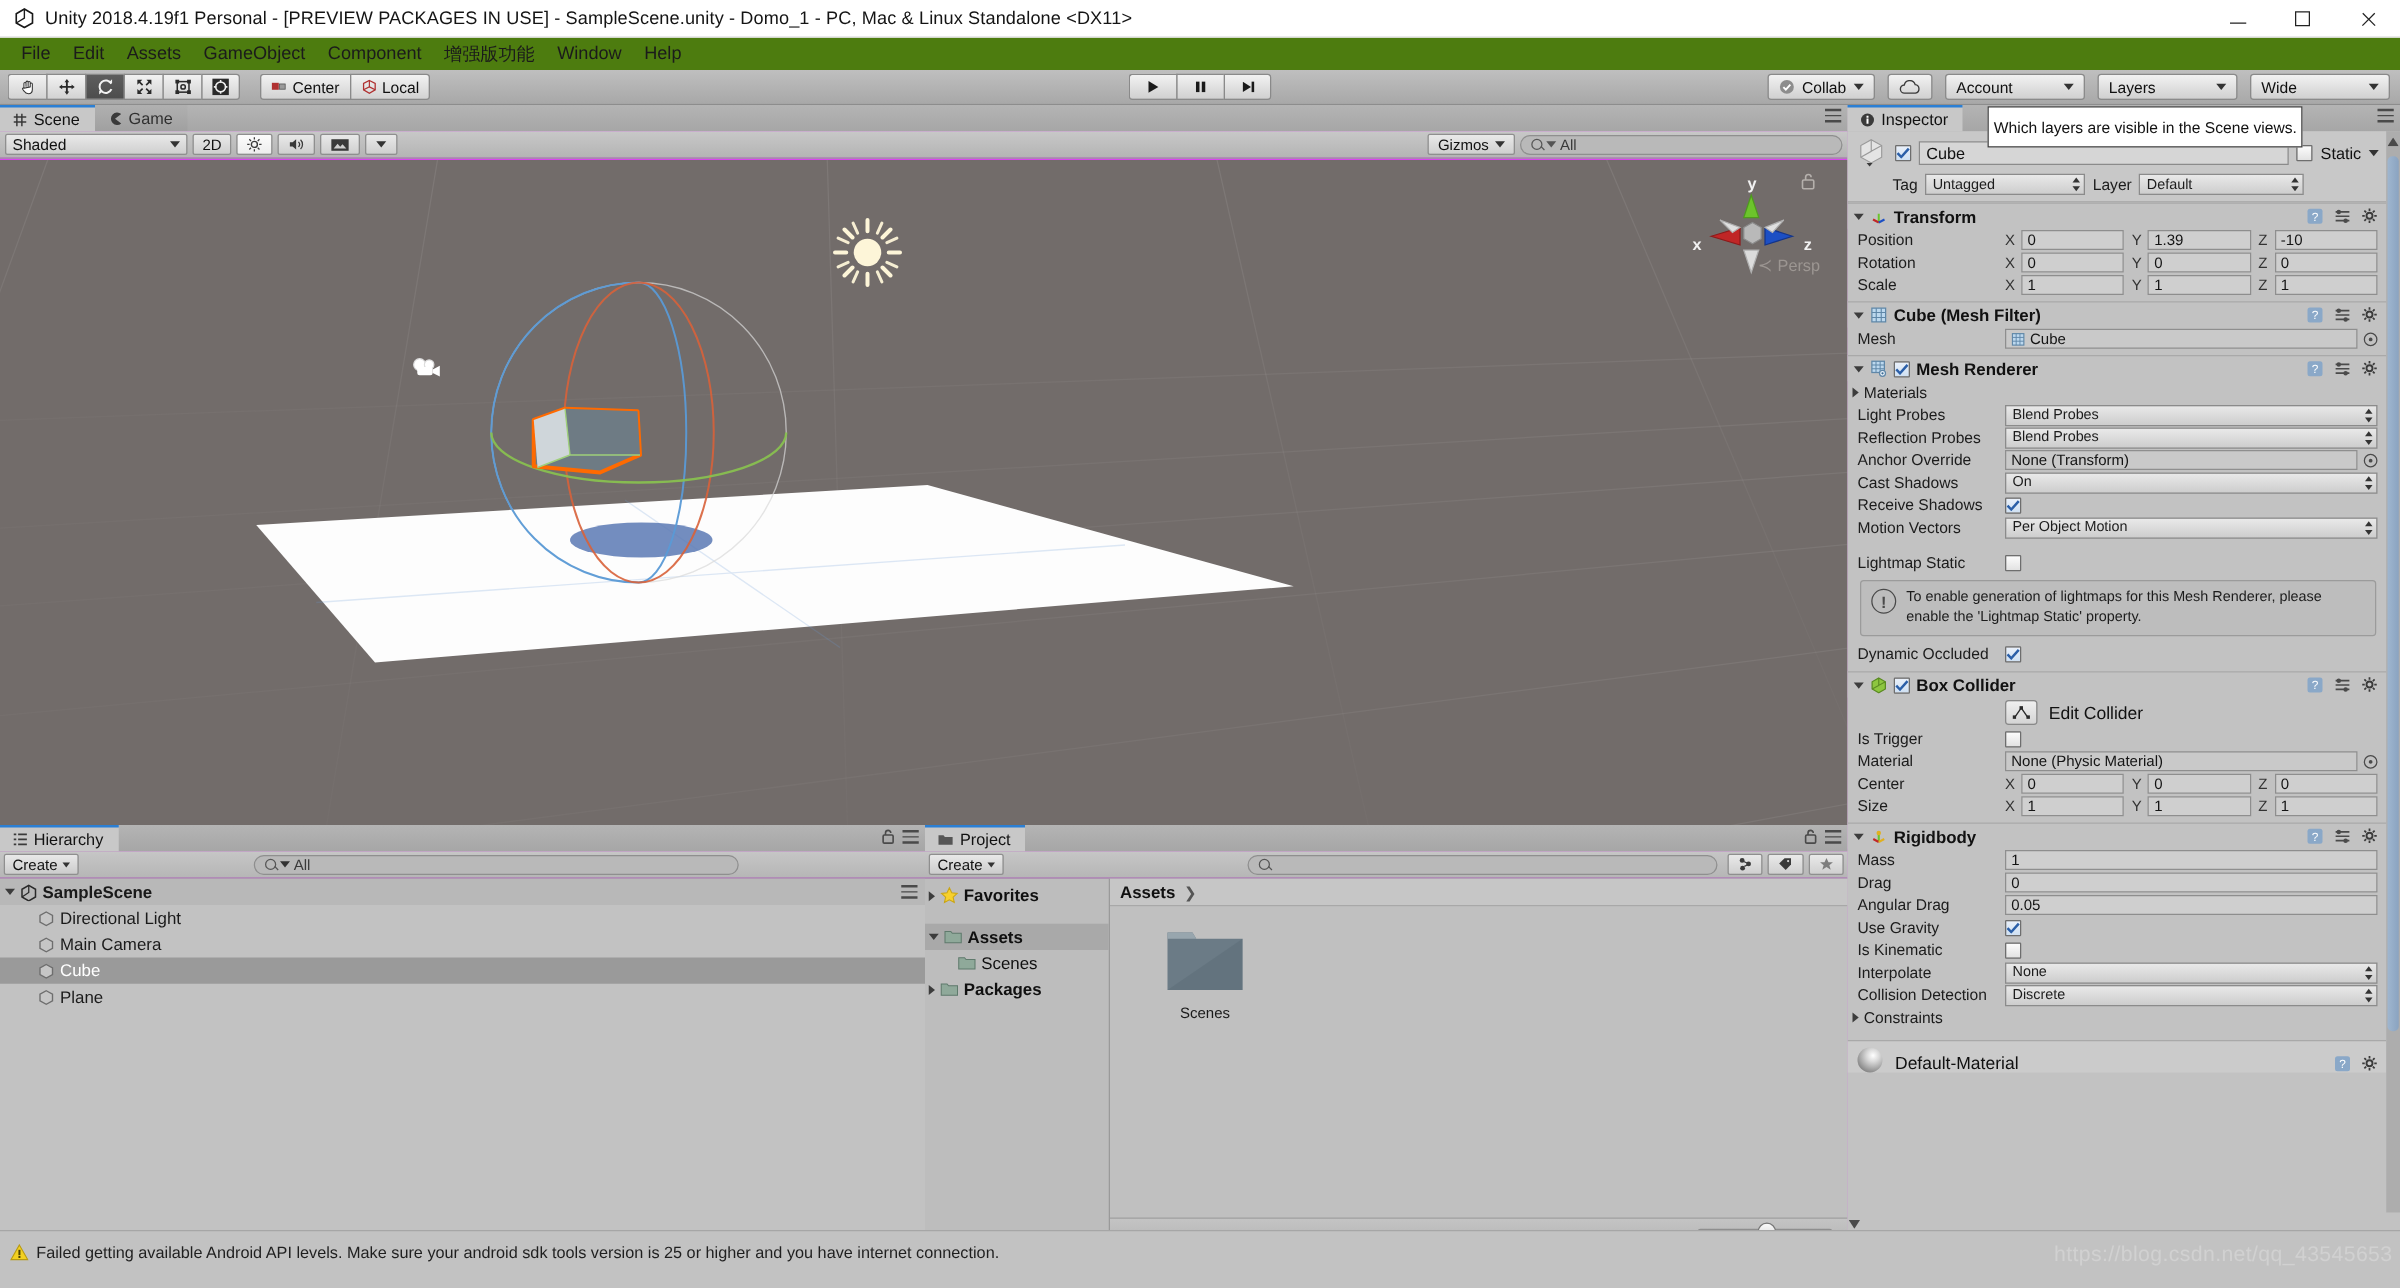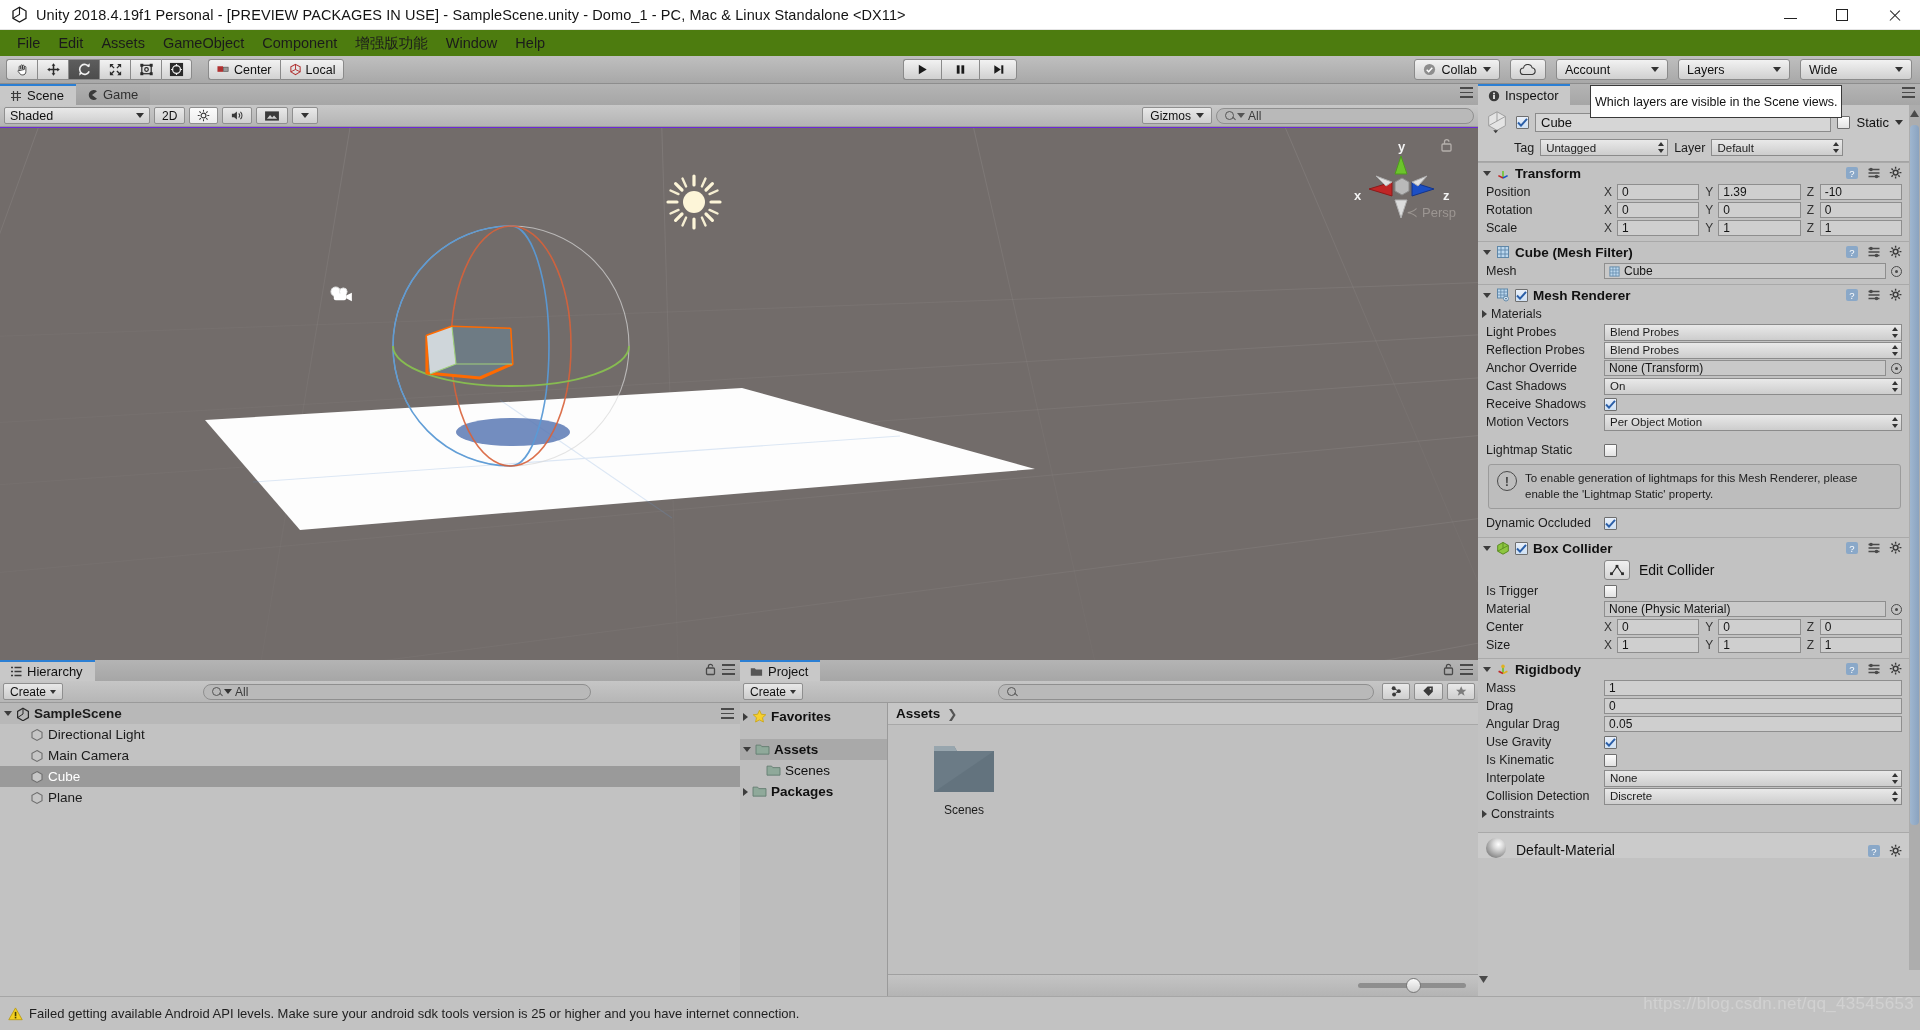--- a/index.html
+++ b/index.html
@@ -64,21 +64,21 @@
     height:21px; display:flex; align-items:center; gap:6px; padding:0 8px; font-size:12.5px;
     background:linear-gradient(to bottom,#f2f2f2,#d0d0d0); border:1px solid #8a8a8a; border-radius:3px;
   }
   .tb-pill.mid { min-width:112px; justify-content:space-between; }
   .caret { width:0;height:0;border-left:4px solid transparent;border-right:4px solid transparent;border-top:5px solid #333; }
 
   
   .workspace { position:absolute; top:84px; left:0; right:0; bottom:34px; }
 
   
-  .panel { position:absolute; background:#6d28d9; }
+  .panel { position:absolute; background:#d946ef; }
   .panel-tabs { height:21px; background:linear-gradient(to bottom,#b4b4b4,#a6a6a6); display:flex; align-items:flex-end; position:relative;}
   .ptab {
     height:21px; display:flex; align-items:center; gap:5px; padding:0 12px 0 10px; font-size:13px; color:#303030;
     background:linear-gradient(to bottom,#b0b0b0,#a0a0a0);
   }
   .ptab.sel { background:#c8c8c8; border-top:2px solid #2b7fd4; color:#111; }
   .panel-head-right { position:absolute; right:5px; top:3px; display:flex; align-items:center; gap:6px; }
   .hamburger { width:13px; height:11px; display:flex; flex-direction:column; justify-content:space-between;}
   .hamburger i { display:block; height:1.6px; background:#4a4a4a; }
   .hamburger i:nth-child(1){width:13px;} .hamburger i:nth-child(2){width:13px;} .hamburger i:nth-child(3){width:13px;}
@@ -181,21 +181,21 @@
   .radio-o i { width:3px;height:3px;border-radius:50%;background:#4a4a4a; display:block;}
   .helpbox { margin:5px 8px 5px 10px; background:#bdbdbd; border:1px solid #9b9b9b; border-radius:3px; display:flex; gap:8px; padding:6px 8px; }
   .hb-text { font-size:11.5px; line-height:1.35; color:#1c1c1c;}
   .warn-circle { width:20px;height:20px;border:1.6px solid #4a4a4a;border-radius:50%; display:flex;align-items:center;justify-content:center; font-size:13px; font-weight:bold; color:#4a4a4a; flex:none;}
   .edit-collider-row { height:24px; display:flex; align-items:center; padding-left:126px; gap:9px;}
   .ec-btn { width:26px;height:20px; background:linear-gradient(to bottom,#f0f0f0,#d4d4d4); border:1px solid #888; border-radius:3px; display:flex;align-items:center;justify-content:center;}
   .mat-footer { height:26px; display:flex; align-items:flex-end; gap:10px; padding-left:8px; background:#cbcbcb; border-top:1px solid #a9a9a9; position:relative;}
   .sphere-prev { width:20px;height:20px;border-radius:50%; background:radial-gradient(circle at 62% 32%, #ffffff 0%, #d8d8d8 28%, #8d8d8d 72%, #5e5e5e 100%);}
 
   
-  .statusbar { position:absolute; left:0; right:0; bottom:0; height:34px; background:#c2c2c2; display:flex; align-items:center; gap:6px; padding-left:8px; border-top:1px solid #a6a6a6;}
+  .statusbar { position:absolute; left:0; right:0; bottom:12px; height:34px; background:#c2c2c2; display:flex; align-items:center; gap:6px; padding-left:8px; border-top:1px solid #a6a6a6;}
   .status-text { font-size:13px; color:#1f1f1f; }
   .watermark { position:absolute; right:6px; bottom:16px; font-size:17px; color:#d2d2d2; letter-spacing:.3px; opacity:.95;}
 </style>
 </head>
 <body>
 
 <div class="app">
 
   <div class="titlebar">
     <div class="title-icon">

